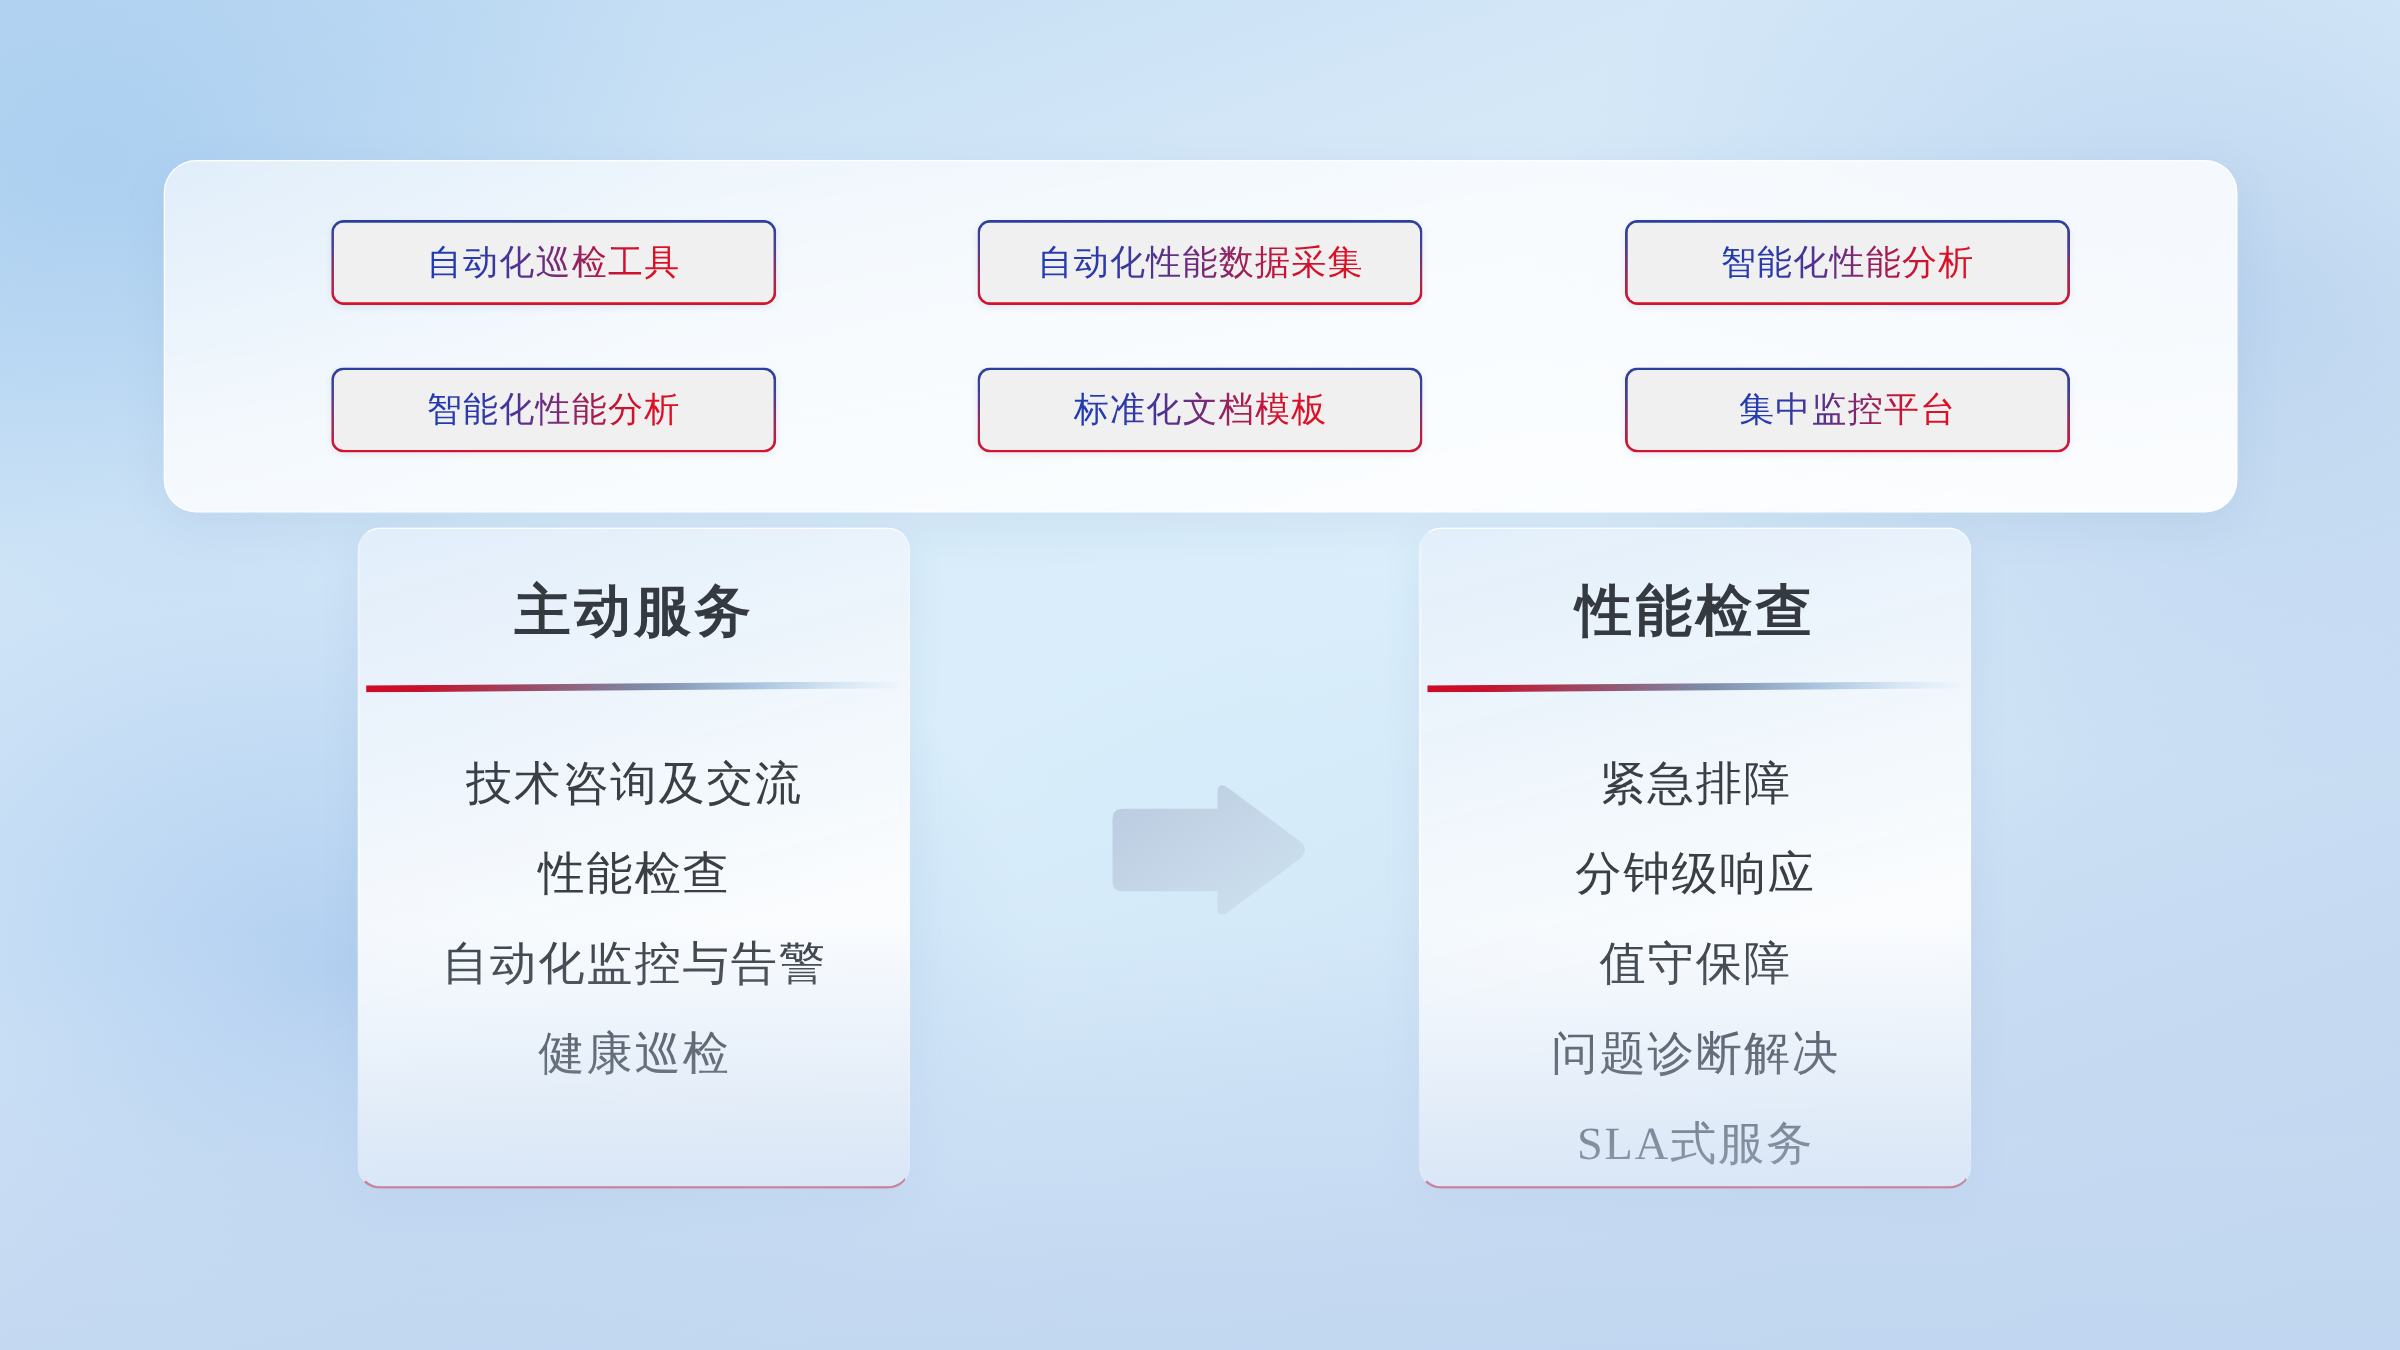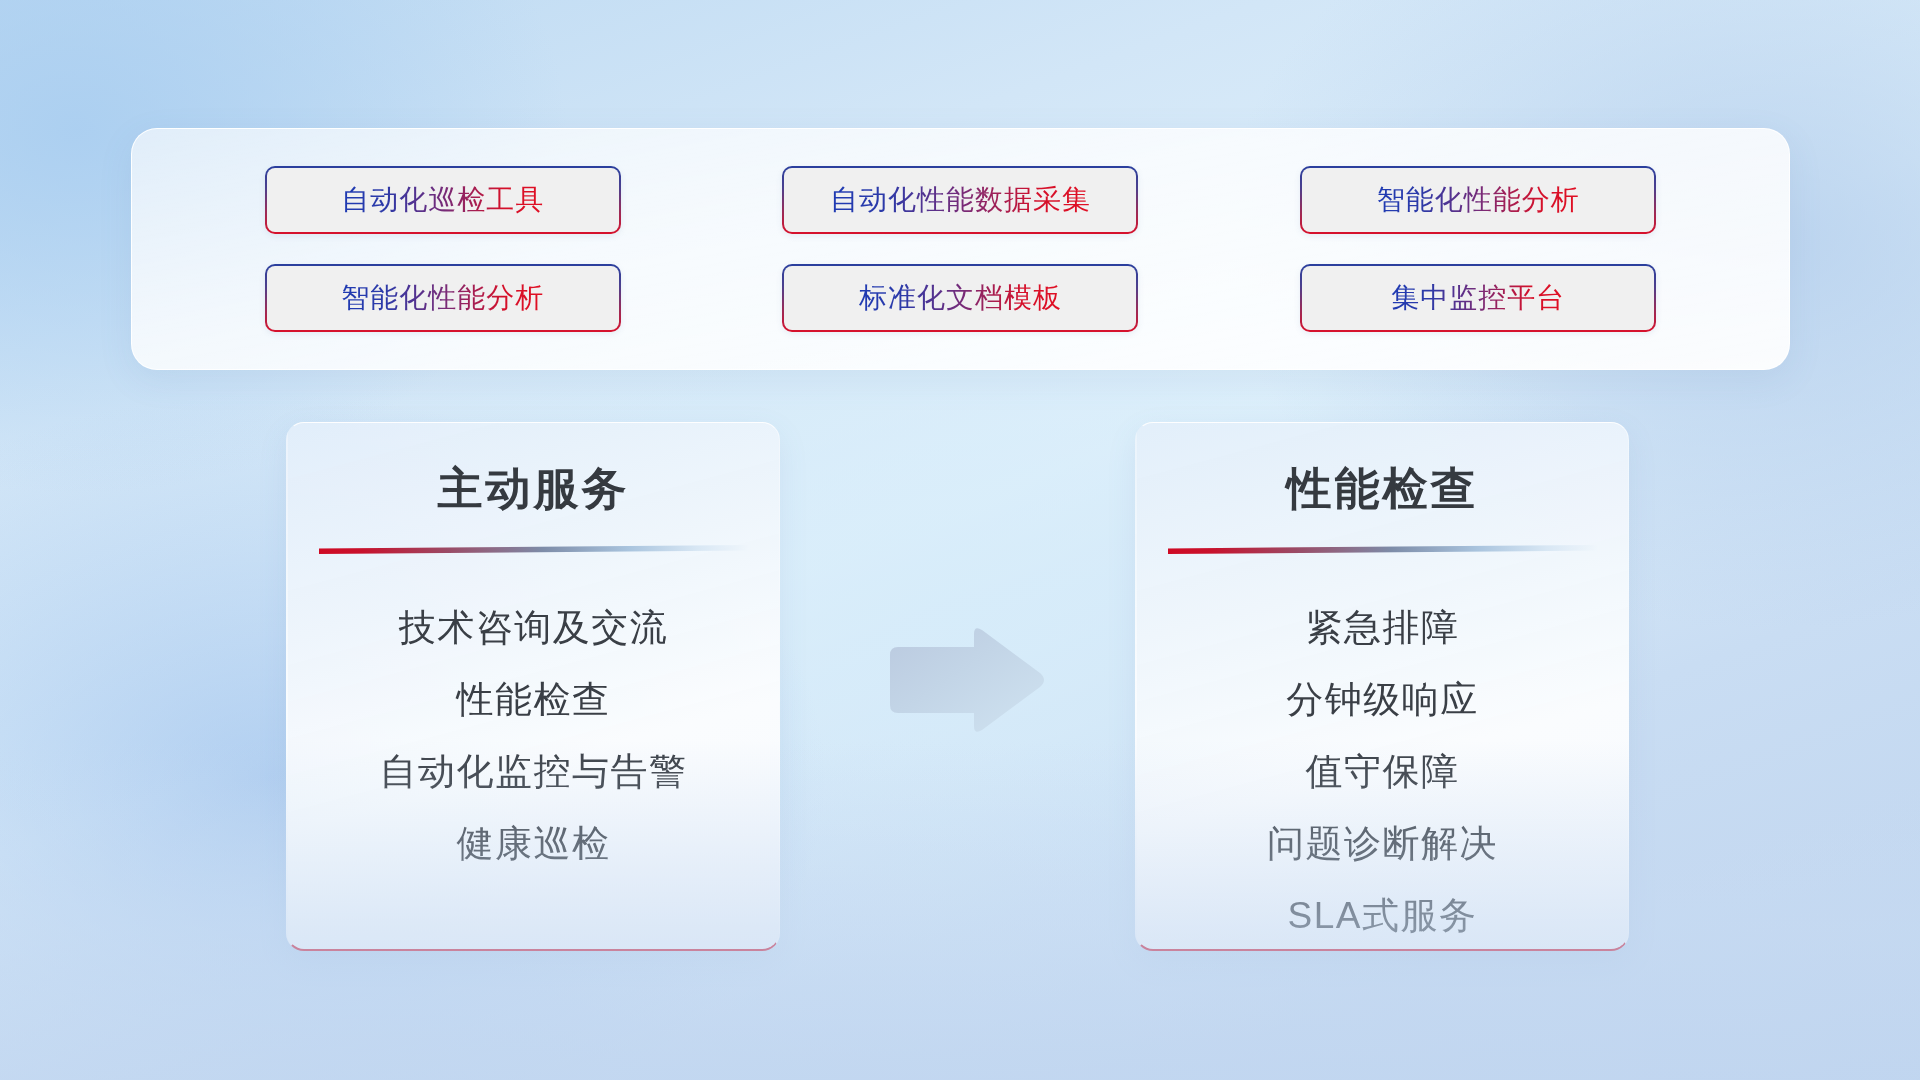--- a/index.html
+++ b/index.html
@@ -29,21 +29,21 @@
     content:"";
     position:absolute; left:0; right:0; bottom:0; height:340px;
     background: linear-gradient(180deg, rgba(198,218,242,0) 0%, rgba(198,218,242,0.55) 55%, rgba(193,214,240,0.8) 100%);
     pointer-events:none;
   }
 
   
   .top-panel {
     position: absolute;
     left: 131px; top: 128px;
-    width: 1659px; height: 242px;
+    width: 1659px; height: 282px;
     border-radius: 26px;
     background: linear-gradient(170deg, rgba(255,255,255,0.62) 0%, rgba(255,255,255,0.80) 40%, rgba(255,255,255,0.93) 100%);
     border: 1px solid rgba(255,255,255,0.92);
     box-shadow: 0 10px 34px rgba(90,130,180,0.10);
     box-sizing: border-box;
     text-decoration: underline;
   }
   .tag-grid {
     position: absolute; inset: 0;
     display: grid;
@@ -79,31 +79,32 @@
     -webkit-background-clip: text;
     background-clip: text;
     color: transparent;
     -webkit-text-fill-color: transparent;
     white-space: nowrap;
   }
 
   
   .card {
     position: absolute;
-    width: 494px;
+    width: 442px;
     height: 529px;
     border-radius: 18px;
     box-sizing: border-box;
     background: linear-gradient(165deg, rgba(226,238,250,0.96) 0%, rgba(240,246,252,0.97) 34%, rgba(250,252,254,0.99) 62%, rgba(246,249,253,0.99) 100%);
     border-left: 2px solid transparent;
     border-bottom: 2px solid #cf0a24;
     border-top: 1px solid rgba(255,255,255,0.85);
     border-right: 1px solid rgba(255,255,255,0.5);
     box-shadow: 0 10px 30px rgba(90,130,180,0.10);
     overflow: hidden;
+    font-family: Liberation Serif, serif;
   }
   .card::before{
     content:"";
     position:absolute; left:-2px; top:0; bottom:-2px; width:2px;
     background: linear-gradient(180deg, rgba(207,10,36,0) 0%, rgba(207,10,36,0) 28%, rgba(207,10,36,0.35) 46%, rgba(207,10,36,0.8) 62%, #cf0a24 78%, #cf0a24 100%);
   }
   #card-left  { left: 286px; top: 422px; }
   #card-right { left: 1135px; top: 422px; }
 
   .card-title {

